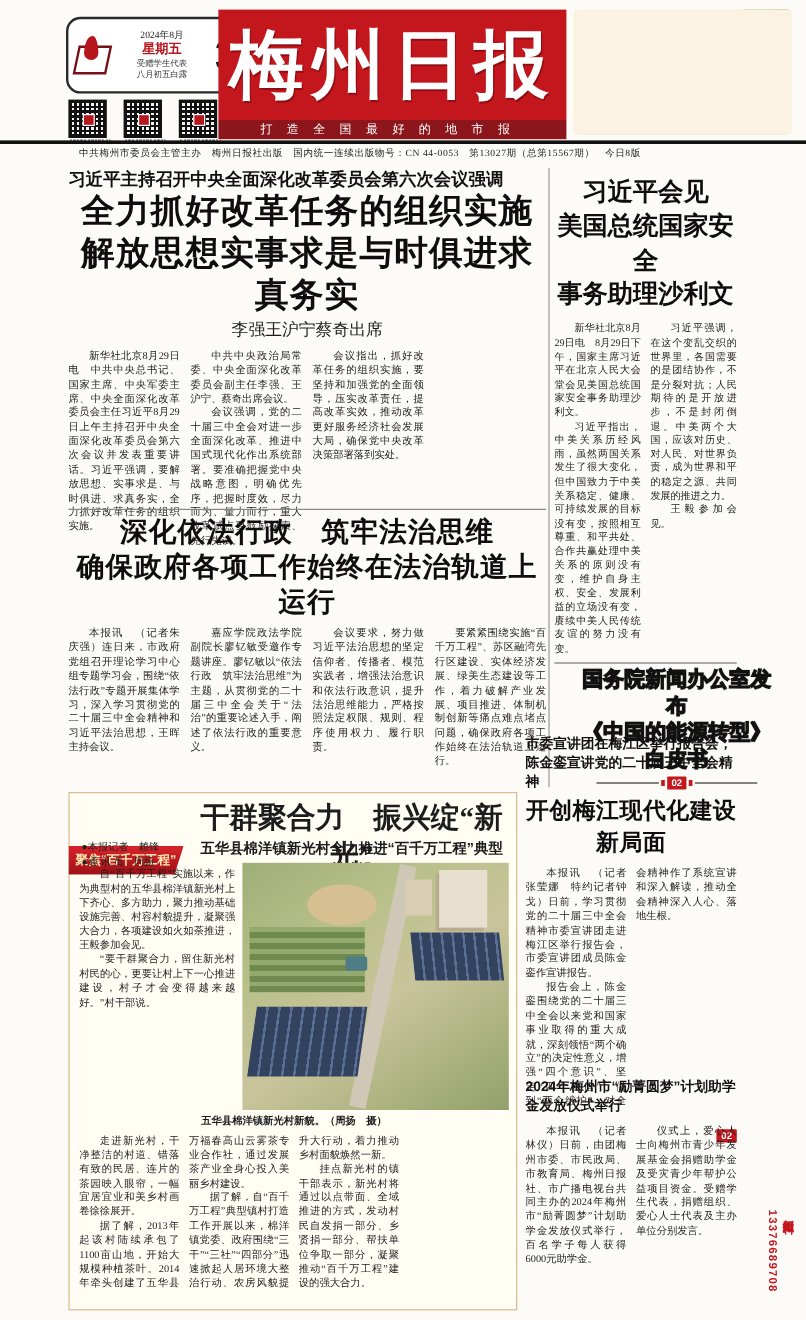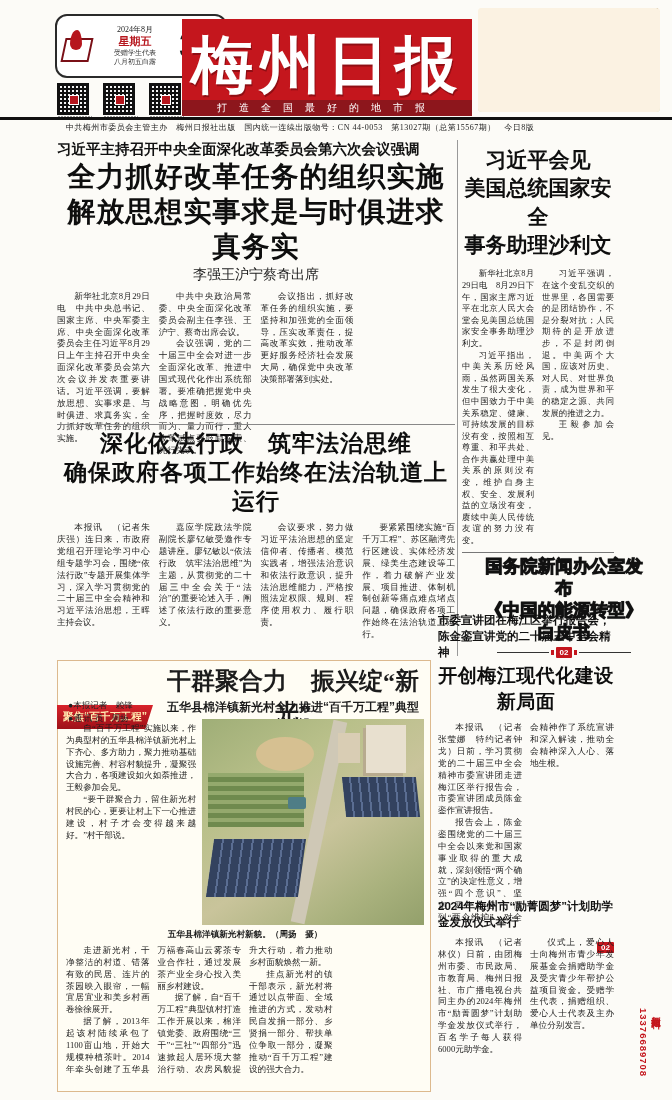--- a/index.html
+++ b/index.html
@@ -16,21 +16,21 @@
   .db-week{font-size:11px;font-weight:bold;color:#b6161d;}
   .db-lunar{font-size:7px;color:#333;}
   .db-day{font-size:36px;font-weight:bold;font-family:"Liberation Sans",sans-serif;line-height:1;margin-left:4px;}
   .qrrow{position:absolute;left:58px;top:84px;display:flex;gap:12px;}
   .qr{width:30px;height:30px;background:
       repeating-linear-gradient(0deg,#111 0 2px,transparent 2px 4px),
       repeating-linear-gradient(90deg,#111 0 2px,#f4f4f4 2px 4px);
       outline:2px solid #111;outline-offset:-1px;position:relative;}
   .qr::after{content:"";position:absolute;left:11px;top:11px;width:8px;height:8px;background:#b6161d;border:1px solid #fff;}
   .qr-cap{width:34px;height:4px;margin-top:2px;background:repeating-linear-gradient(90deg,#999 0 2px,transparent 2px 3px);}
-  .masthead{position:absolute;left:182px;top:19px;width:290px;height:92px;background:#c4161d;
+  .masthead{position:absolute;left:182px;top:8px;width:290px;height:92px;background:#c4161d;
             display:flex;align-items:center;justify-content:center;}
   .masthead .title{color:#fff;font-size:62px;font-weight:900;letter-spacing:6px;
                    font-family:"Liberation Serif",serif;text-shadow:1px 2px 0 #8f0e14;}
   .sloganbar{position:absolute;left:182px;top:100px;width:290px;height:16px;background:#8d161c;
              color:#fff;font-size:10px;display:flex;align-items:center;justify-content:center;letter-spacing:12px;
              font-family:"Liberation Sans",sans-serif;}
   .banner{position:absolute;left:478px;top:8px;width:182px;height:104px;background:#fbf2e2;border-radius:4px;overflow:hidden;}
   .banner .emblem{position:absolute;left:8px;top:6px;width:16px;height:16px;border-radius:50%;
                   border:2px solid #c4161d;background:radial-gradient(circle at 50% 50%,#fff 30%,#e9b8ba 31%);}
   .banner .b1{position:absolute;top:22px;width:100%;text-align:center;color:#c4161d;font-weight:900;font-size:12px;font-family:"Liberation Sans",sans-serif;}

